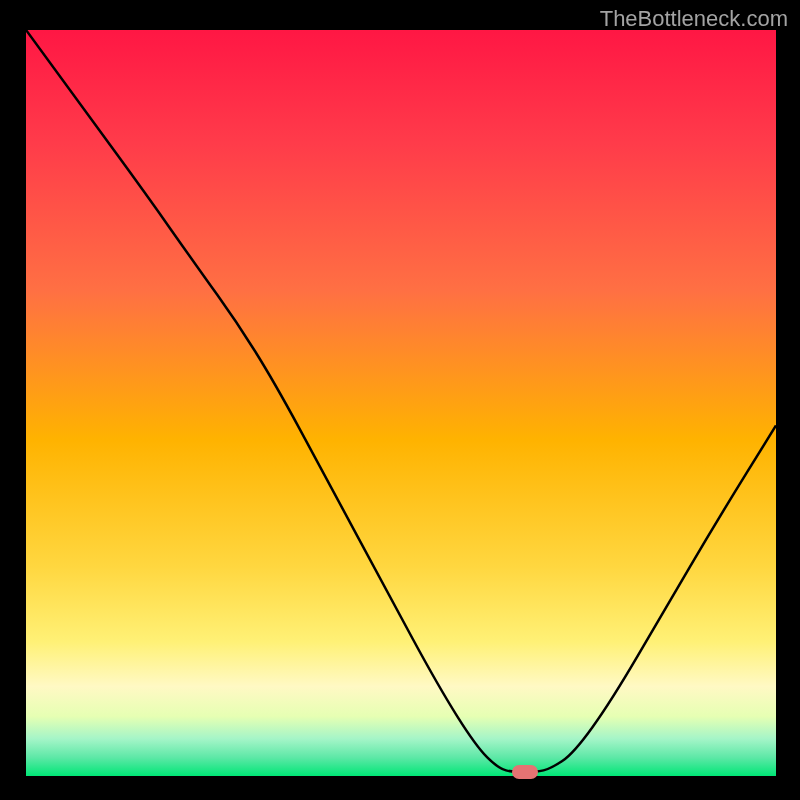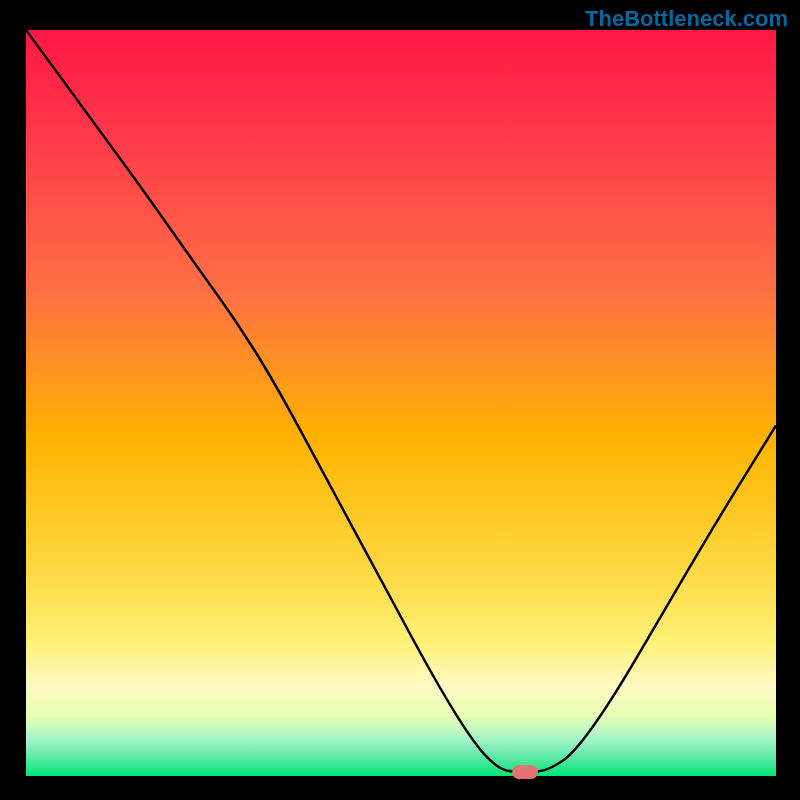--- a/index.html
+++ b/index.html
@@ -7,23 +7,23 @@
     width: 800px;
     height: 800px;
     background: #000000;
     position: relative;
     font-family: Arial, sans-serif;
   }
   .watermark {
     position: absolute;
     top: 6px;
     right: 12px;
-    color: #0369a1;
+    color: #a3a3a3;
     font-size: 22px;
-    font-weight: bold;
+    font-weight: normal;
     z-index: 10;
   }
   .chart-container {
     position: absolute;
     left: 26px;
     top: 30px;
     width: 750px;
     height: 746px;
   }
   .gradient-bg {

